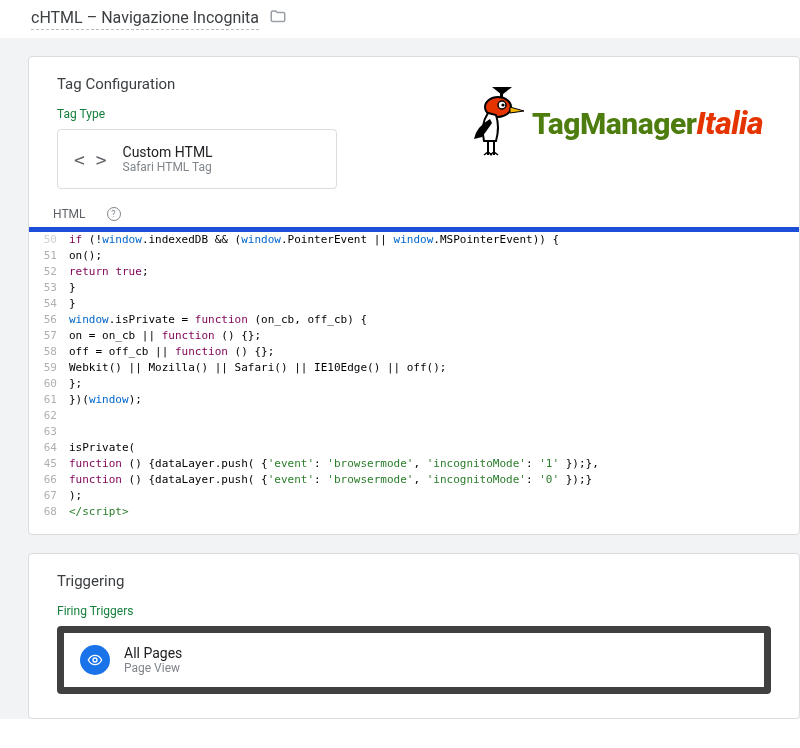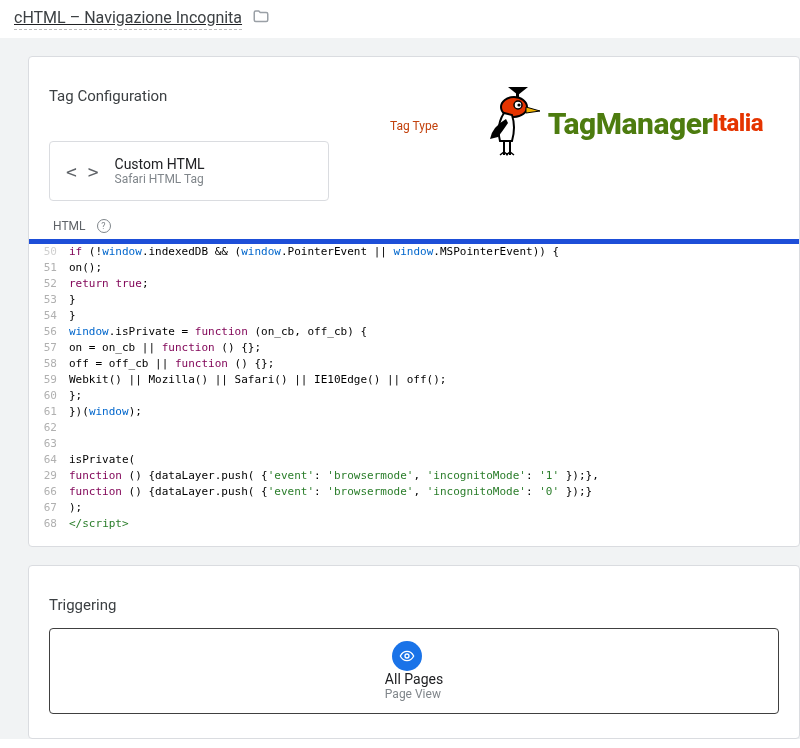--- a/index.html
+++ b/index.html
@@ -1,46 +1,46 @@
 <!DOCTYPE html>
 <html><head>
 <meta charset="utf-8">
 <style>
 * { box-sizing: border-box; margin: 0; padding: 0; }
 body { font-family: Roboto, Arial, sans-serif; background: #fff; color: #202124; width: 800px; }
-.header { display: flex; align-items: center; padding: 8px 14px; text-decoration: underline; }
+.header { display: flex; align-items: center; padding: 8px 31px; }
 .header-title { font-size: 16px; color: #3c4043; border-bottom: 1px dashed #bdbdbd; padding-bottom: 2px; margin-right: 10px; }
 .folder-icon { color: #9aa0a6; }
 .page { background: #f1f3f4; padding: 18px 0 0 28px; }
 .card { background: #fff; border: 1px solid #dadce0; border-radius: 4px; margin-bottom: 18px; position: relative; }
-.card-pad { padding: 18px 20px; margin-top: 12px; }
+.card-pad { padding: 18px 28px; }
 .section-title { font-size: 15px; color: #3c4043; margin-bottom: 14px; }
-.sublabel { font-size: 12px; color: #c2410c; margin-bottom: 8px; text-align: center; }
+.sublabel { font-size: 12px; color: #15803d; margin-bottom: 8px; }
 .tagtype-row { display: flex; align-items: center; border: 1px solid #dadce0; border-radius: 4px; padding: 14px 16px; max-width: 280px; }
 .code-icon { font-family: monospace; font-size: 18px; color: #5f6368; margin-right: 16px; }
 .tagtype-name { font-size: 14px; color: #202124; }
 .tagtype-sub { font-size: 12px; color: #80868b; }
-.html-label-row { display: flex; align-items: center; gap: 11px; padding: 0 24px 6px; font-size: 12px; color: #5f6368; }
+.html-label-row { display: flex; align-items: center; gap: 21px; padding: 0 24px 6px; font-size: 12px; color: #5f6368; }
 .help-icon { display: inline-flex; width: 14px; height: 14px; border: 1.2px solid #80868b; border-radius: 50%; align-items: center; justify-content: center; font-size: 9px; color: #80868b; }
 .editor { border-top: 5px solid #1d4ed8; font-family: Menlo, Consolas, monospace; font-size: 11px; line-height: 16px; }
 .editor-row { display: flex; }
 .gutter { width: 36px; text-align: right; padding-right: 8px; color: #b0b0b0; background: #fff; user-select: none; }
 .gutter.cut { color: #d0d0d0; }
 .codeline { white-space: pre; padding-left: 4px; color: #222; }
 .codeline.cut { color: #999; }
 .t-kw { color: #7f0055; }
 .t-ident { color: #000; }
 .t-win { color: #0066cc; }
 .t-str { color: #2a7d2a; }
 .t-tag { color: #2a7d2a; }
 .logo { position: absolute; top: 26px; right: 36px; display: flex; align-items: center; }
 .logo-text1 { font-size: 30px; font-weight: 800; color: #4d7c0f; letter-spacing: -0.5px; }
-.logo-text2 { font-size: 24px; font-weight: 800; color: #e53400; letter-spacing: -0.5px; }
+.logo-text2 { font-size: 32px; font-weight: 800; color: #e53400; letter-spacing: -0.5px; font-style: italic; }
 .bird { margin-right: 6px; }
-.trigger-row { display: flex; align-items: center; border: 1px solid #404040; border-radius: 4px; padding: 12px 16px; flex-direction: column; }
+.trigger-row { display: flex; align-items: center; border: 7px solid #404040; border-radius: 4px; padding: 12px 16px; }
 .trigger-icon { width: 30px; height: 30px; border-radius: 50%; background: #1a73e8; display: flex; align-items: center; justify-content: center; margin-right: 14px; }
 .trigger-name { font-size: 14px; color: #202124; }
 .trigger-sub { font-size: 12px; color: #80868b; }
 .bottom-pad { padding-bottom: 6px; }
 </style>
 </head>
 <body>
 
 <div class="header">
   <span class="header-title">cHTML – Navigazione Incognita</span>
@@ -141,21 +141,21 @@
         </div>
         <div class="editor-row">
           <div class="gutter">63</div>
           <div class="codeline">&nbsp;</div>
         </div>
         <div class="editor-row">
           <div class="gutter">64</div>
           <div class="codeline"><span class="t-ident">isPrivate(</span></div>
         </div>
         <div class="editor-row">
-          <div class="gutter">29</div>
+          <div class="gutter">45</div>
           <div class="codeline"><span class="t-kw">function</span><span class="t-ident"> () {dataLayer.push( {</span><span class="t-str">'event'</span><span class="t-ident">: </span><span class="t-str">'browsermode'</span><span class="t-ident">, </span><span class="t-str">'incognitoMode'</span><span class="t-ident">: </span><span class="t-str">'1'</span><span class="t-ident"> });},</span></div>
         </div>
         <div class="editor-row">
           <div class="gutter">66</div>
           <div class="codeline"><span class="t-kw">function</span><span class="t-ident"> () {dataLayer.push( {</span><span class="t-str">'event'</span><span class="t-ident">: </span><span class="t-str">'browsermode'</span><span class="t-ident">, </span><span class="t-str">'incognitoMode'</span><span class="t-ident">: </span><span class="t-str">'0'</span><span class="t-ident"> });}</span></div>
         </div>
         <div class="editor-row">
           <div class="gutter">67</div>
           <div class="codeline"><span class="t-ident">);</span></div>
         </div>
@@ -163,20 +163,21 @@
           <div class="gutter">68</div>
           <div class="codeline"><span class="t-tag">&lt;/scr</span><span class="t-tag">ipt&gt;</span></div>
         </div>
       </div>
     <div style="height:14px"></div>
   </div>
 
   <div class="card bottom-pad">
     <div class="card-pad">
       <div class="section-title">Triggering</div>
+      <div class="sublabel">Firing Triggers</div>
       <div class="trigger-row">
         <div class="trigger-icon">
           <svg width="16" height="16" viewBox="0 0 24 24" fill="none" stroke="#fff" stroke-width="2">
               <path d="M2 12s3.5-7 10-7 10 7 10 7-3.5 7-10 7S2 12 2 12z"></path>
               <circle cx="12" cy="12" r="3"></circle>
             </svg>
         </div>
         <div>
           <div class="trigger-name">All Pages</div>
           <div class="trigger-sub">Page View</div>

